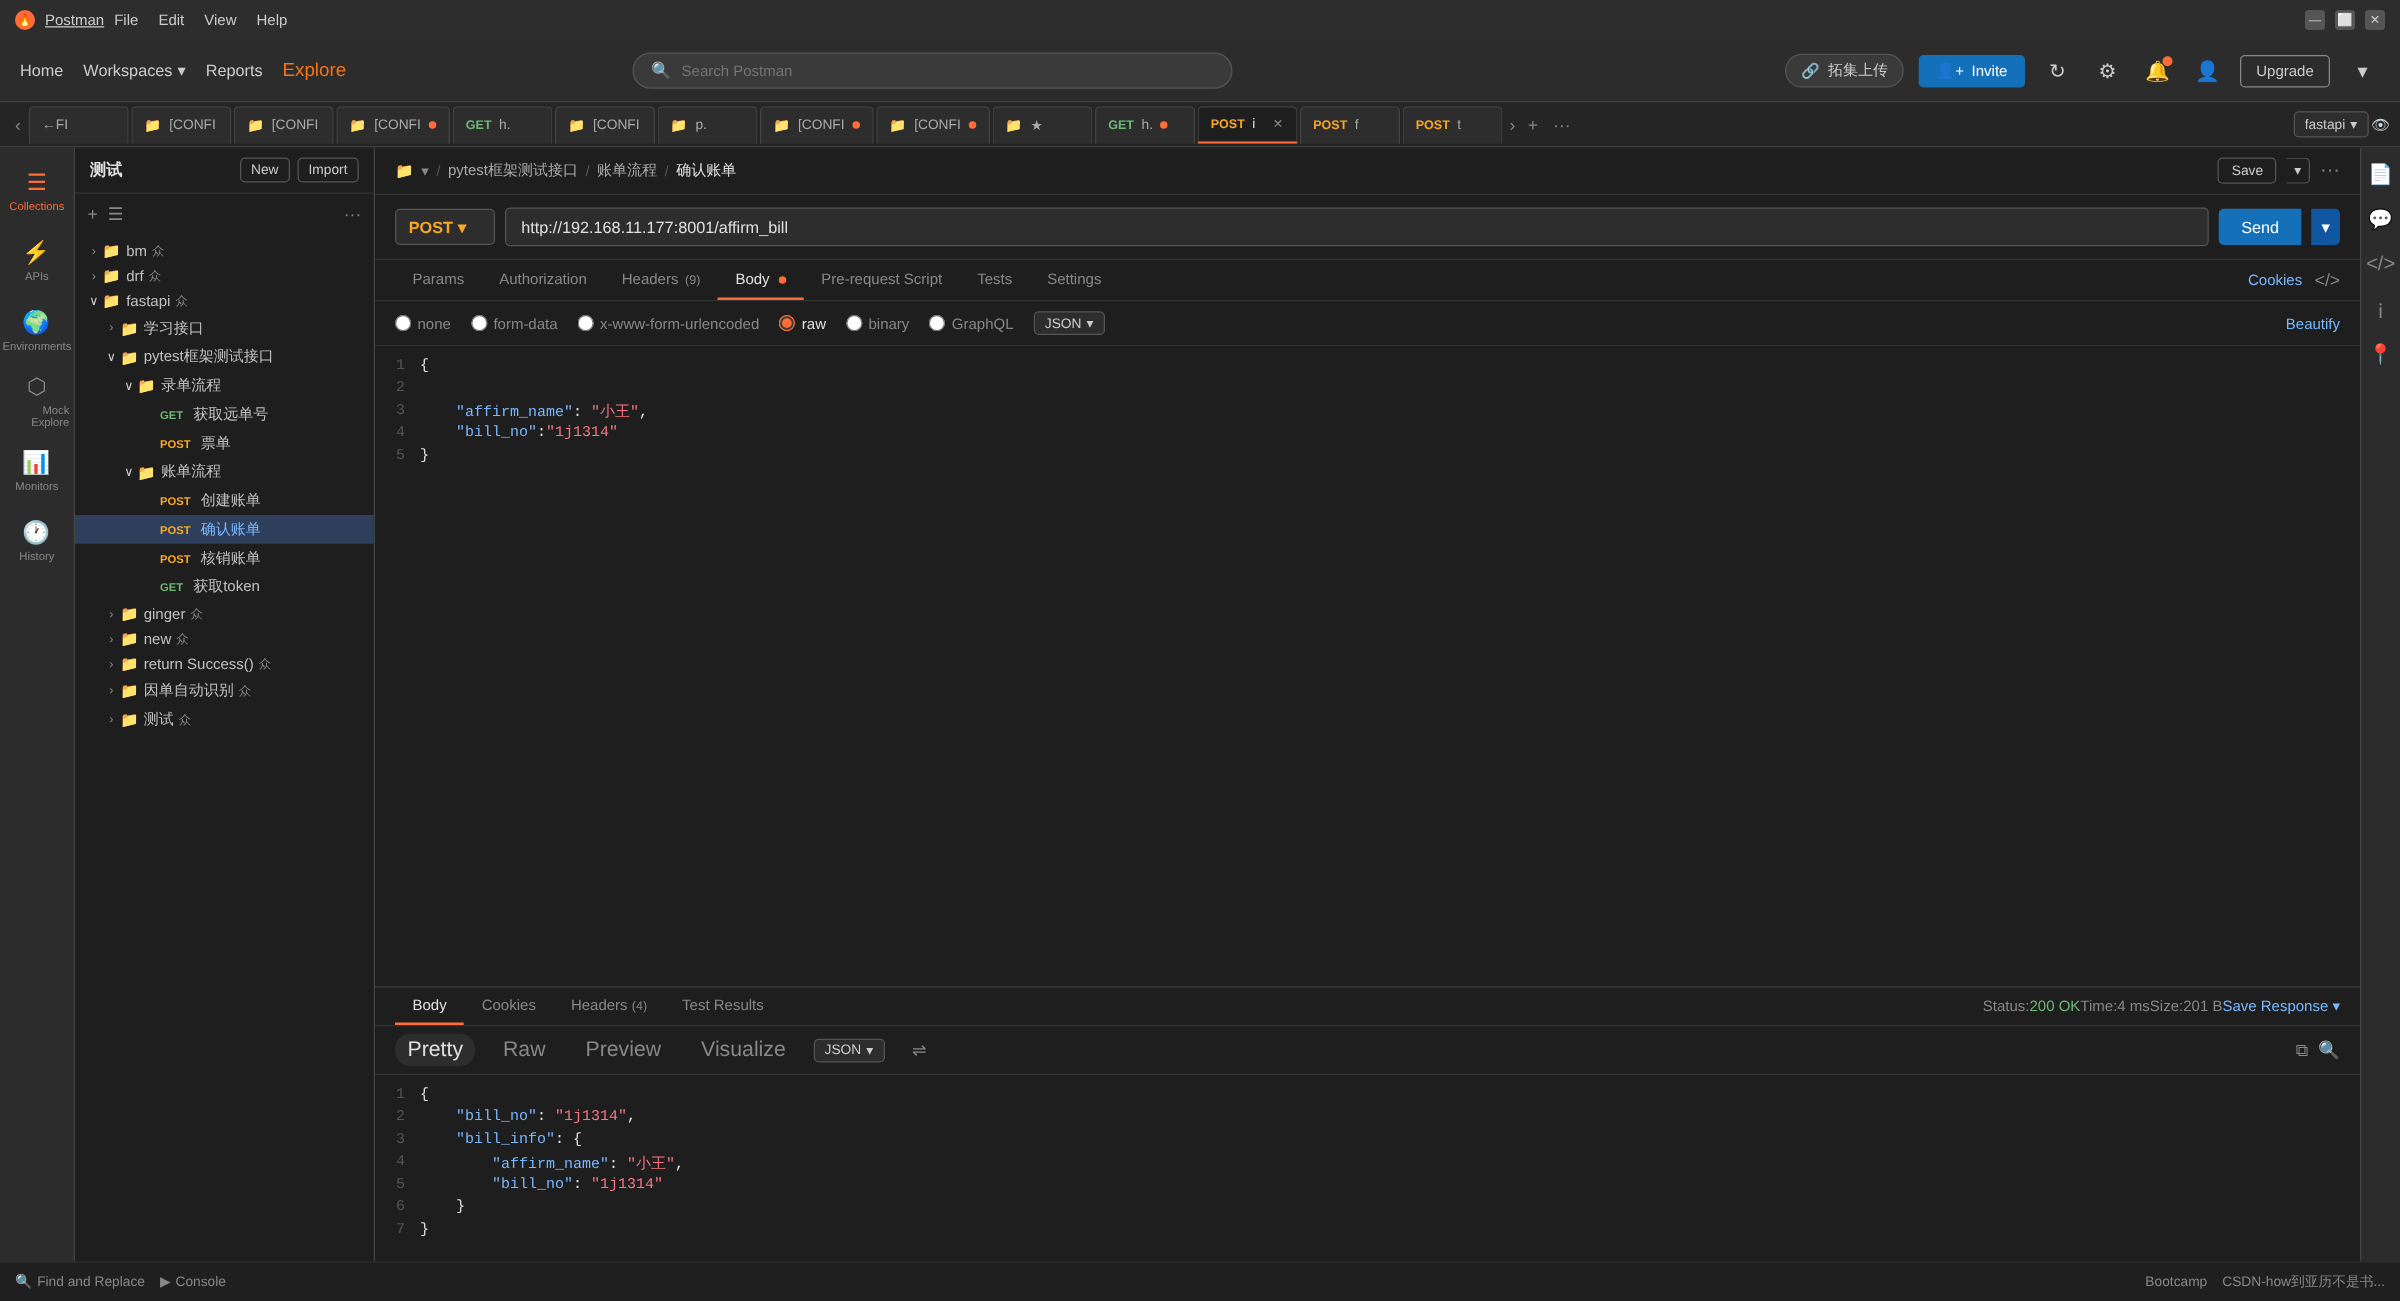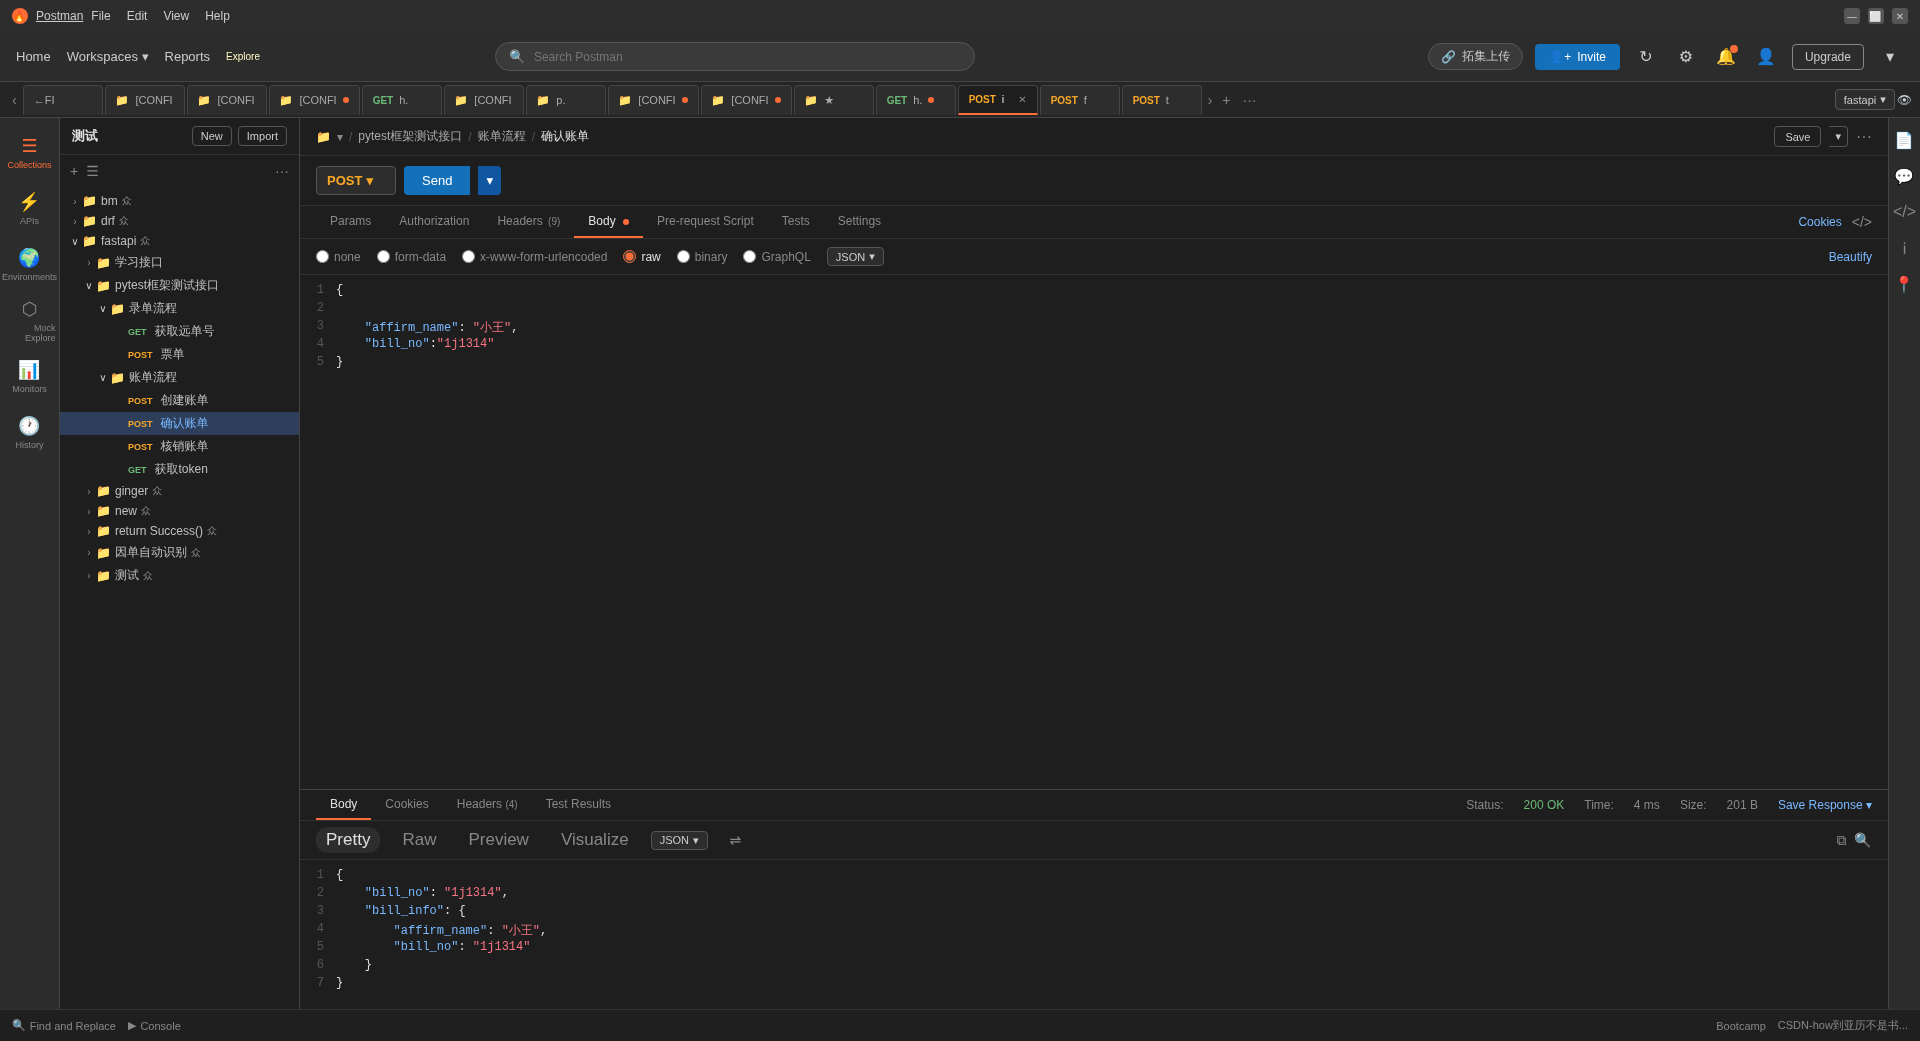--- a/index.html
+++ b/index.html
@@ -13,21 +13,21 @@
     #titlebar .menu-bar { display: flex; gap: 16px; color: #ccc; font-size: 12px; }
     #titlebar .menu-bar span { cursor: pointer; }
     #titlebar .window-controls { display: flex; gap: 8px; }
     #titlebar .win-btn { width: 16px; height: 16px; border-radius: 3px; background: #555; display: flex; align-items: center; justify-content: center; font-size: 10px; color: #ccc; cursor: pointer; }
 
     
     #topnav { background: #2c2c2c; height: 50px; display: flex; align-items: center; padding: 0 16px; gap: 16px; border-bottom: 1px solid #444; }
     #topnav .nav-home { color: #ccc; font-size: 13px; font-weight: 400; cursor: pointer; }
     #topnav .nav-workspaces { color: #ccc; font-size: 13px; cursor: pointer; display: flex; align-items: center; gap: 4px; }
     #topnav .nav-reports { color: #ccc; font-size: 13px; cursor: pointer; }
-    #topnav .nav-explore { color: #fef9c3; font-size: 10px; cursor: pointer; }
+    #topnav .nav-explore { color: #f97316; font-size: 15px; cursor: pointer; }
     #topnav .search-bar { flex: 1; max-width: 480px; margin: 0 auto; background: #3a3a3a; border: 1px solid #555; border-radius: 20px; padding: 6px 14px; display: flex; align-items: center; gap: 8px; }
     #topnav .search-bar input { background: transparent; border: none; outline: none; color: #aaa; font-size: 12px; width: 100%; }
     #topnav .search-icon { color: #888; font-size: 13px; }
     #topnav .right-actions { display: flex; align-items: center; gap: 12px; margin-left: auto; }
     #topnav .invite-btn { background: #1470b8; color: white; border: none; border-radius: 4px; padding: 6px 14px; font-size: 12px; cursor: pointer; display: flex; align-items: center; gap: 6px; }
     #topnav .icon-btn { width: 28px; height: 28px; background: transparent; border: none; color: #ccc; cursor: pointer; display: flex; align-items: center; justify-content: center; font-size: 16px; position: relative; }
     #topnav .upgrade-btn { background: transparent; border: 1px solid #888; color: #ccc; border-radius: 4px; padding: 5px 12px; font-size: 12px; cursor: pointer; }
     .badge { position: absolute; top: 2px; right: 2px; width: 8px; height: 8px; background: #ff6c37; border-radius: 50%; }
     .top-right-btn { background: #3a3a3a; border: 1px solid #555; border-radius: 20px; padding: 4px 12px; color: #ccc; font-size: 12px; cursor: pointer; display: flex; align-items: center; gap: 6px; }
 
@@ -115,21 +115,21 @@
     .json-key { color: #79b8ff; }
     .json-string { color: #f97583; }
     .json-colon { color: #e0e0e0; }
 
     
     #response-area { background: #1e1e1e; border-top: 1px solid #444; display: flex; flex-direction: column; height: 220px; }
     #response-tabs { display: flex; align-items: center; padding: 0 16px; border-bottom: 1px solid #333; }
     .resp-tab { padding: 7px 14px; cursor: pointer; color: #888; font-size: 12px; border-bottom: 2px solid transparent; }
     .resp-tab.active { color: #e0e0e0; border-bottom-color: #ff6c37; }
     .resp-tab .tab-badge { font-size: 10px; color: #888; }
-    .resp-status { margin-left: auto; display: flex; align-items: center; gap: 20px; font-size: 12px; }
+    .resp-status { margin-left: auto; display: flex; align-items: center; gap: 0; font-size: 12px; }
     .status-ok { color: #6bba75; font-weight: 500; }
     .resp-meta { color: #888; }
     .save-response-btn { color: #79b8ff; cursor: pointer; font-size: 12px; display: flex; align-items: center; gap: 4px; }
 
     
     #resp-format-bar { padding: 6px 16px; display: flex; align-items: center; gap: 12px; border-bottom: 1px solid #333; }
     .resp-format-btn { padding: 3px 10px; border-radius: 12px; cursor: pointer; font-size: 17px; color: #888; border: none; background: transparent; }
     .resp-format-btn.active { background: #2d2d2d; color: #e0e0e0; }
     .resp-json-select { background: #2d2d2d; border: 1px solid #555; border-radius: 4px; color: #ccc; padding: 2px 8px; font-size: 11px; cursor: pointer; display: flex; align-items: center; gap: 4px; }
     .resp-actions { margin-left: auto; display: flex; gap: 8px; }
@@ -476,20 +476,21 @@
         <button class="save-btn-dropdown">▾</button>
         <button class="more-btn">···</button>
       </div>
     </div>
 
     <div id="url-bar">
       <div class="method-select">
         <span>POST</span>
         <span>▾</span>
       </div>
+      <input class="url-input" type="text" value="http://192.168.11.177:8001/affirm_bill" style="">
       <button class="send-btn">Send</button>
       <button class="send-dropdown">▾</button>
     </div>
 
     <div id="request-tabs">
       <div class="req-tab">
         <span>Params</span>
       </div>
       <div class="req-tab">
         <span>Authorization</span>

